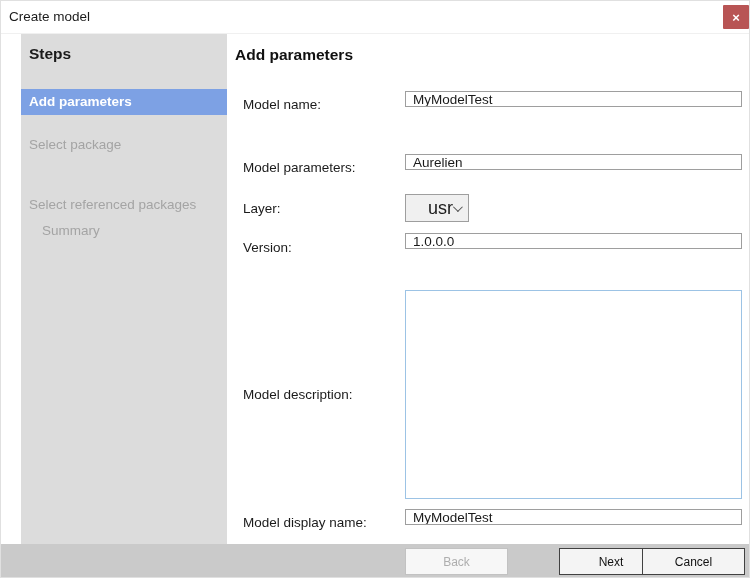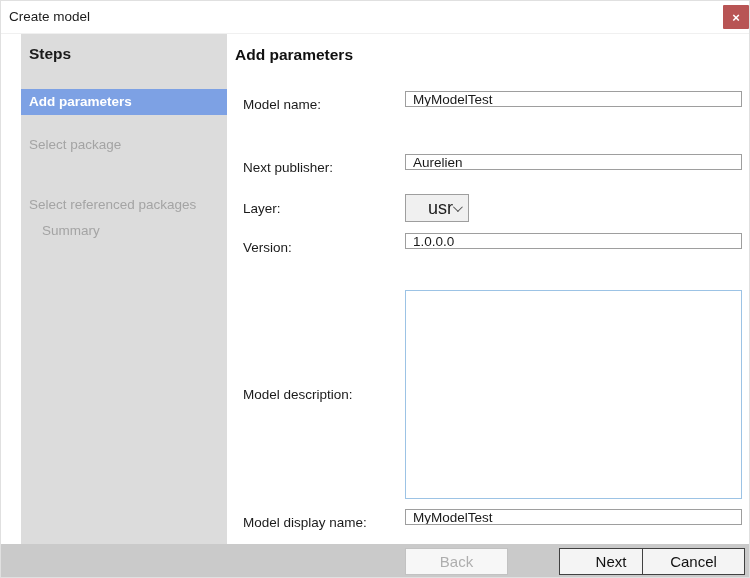--- a/index.html
+++ b/index.html
@@ -168,21 +168,21 @@
     position: absolute;
     left: 0; top: 543px;
     width: 750px; height: 35px;
     background: #cacaca;
   }
   .footer button {
     position: absolute;
     top: 4px;
     height: 27px;
     font-family: "Liberation Sans", sans-serif;
-    font-size: 15px;
+    font-size: 12px;
     cursor: pointer;
   }
   .btn-back {
     left: 404px; width: 103px;
     background: #f7f7f7;
     border: 1px solid #c2c2c2;
     color: #aeaeae;
     cursor: default;
   }
   .btn-next {
@@ -218,21 +218,21 @@
     <div class="step-item disabled step-2">Select referenced packages</div>
     <div class="step-item disabled step-3">Summary</div>
   </div>
 
   <div class="main">
     <div class="page-title">Add parameters</div>
 
     <div class="field-label lbl-model-name">Model name:</div>
     <input class="text-input inp-model-name" type="text" value="MyModelTest" style="">
 
-    <div class="field-label lbl-model-publisher">Next publisher:</div>
+    <div class="field-label lbl-model-publisher">Model parameters:</div>
     <input class="text-input inp-model-publisher" type="text" value="Aurelien" style="">
 
     <div class="field-label lbl-layer">Layer:</div>
     <div class="layer-select">
       <span>usr</span>
       <span class="chevron-down"></span>
     </div>
 
     <div class="field-label lbl-version">Version:</div>
     <input class="text-input inp-version" type="text" value="1.0.0.0" style="">

